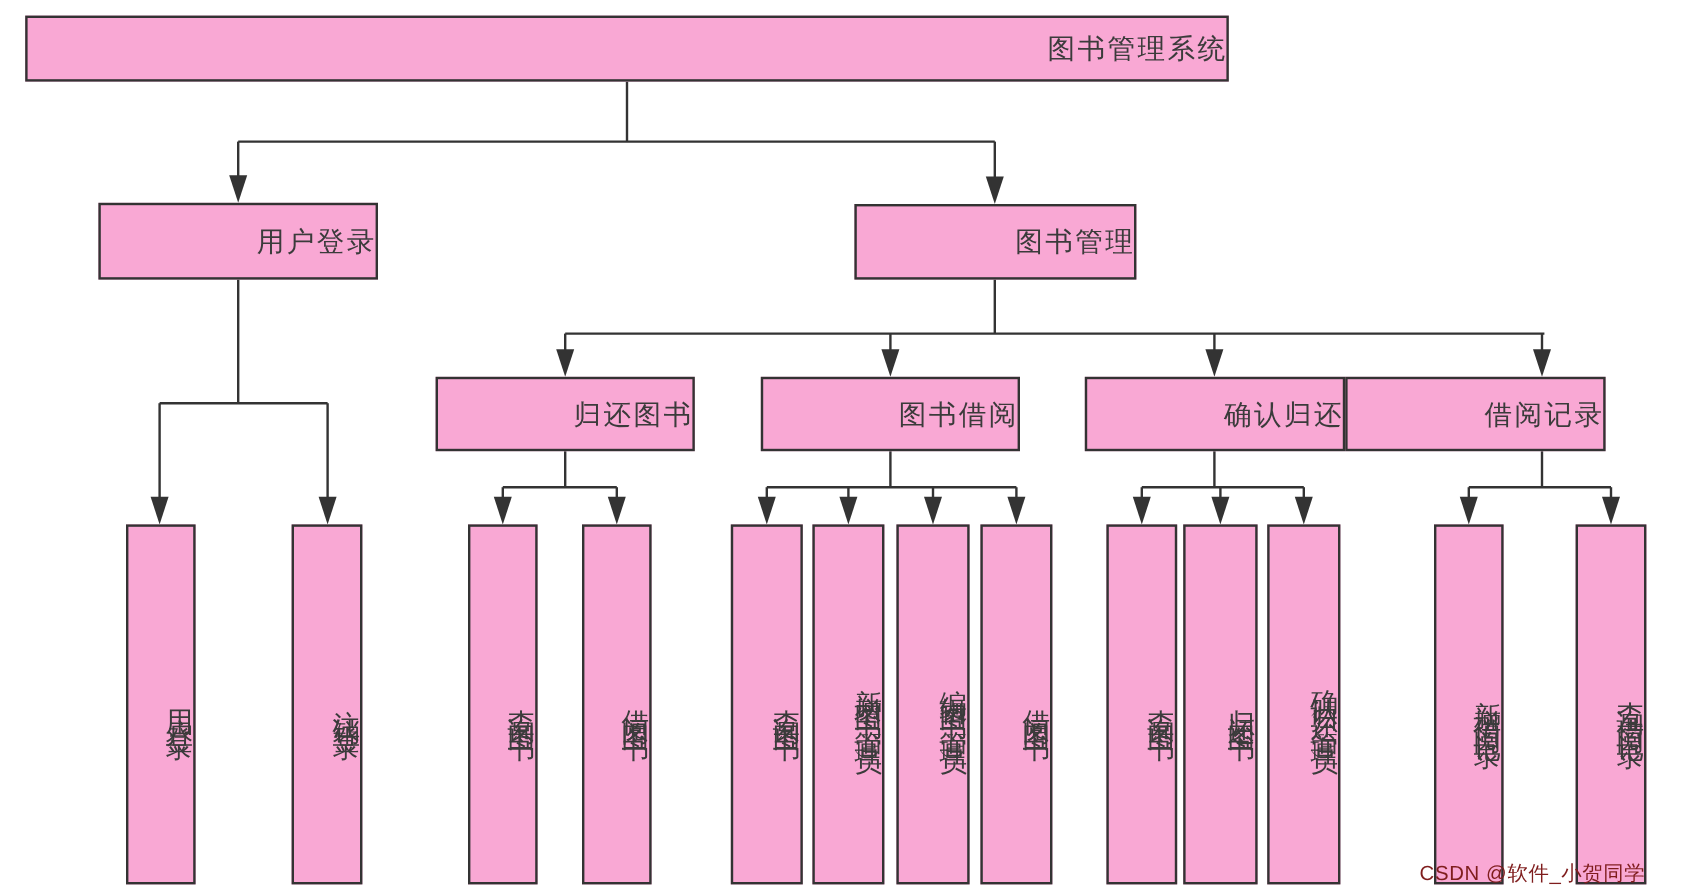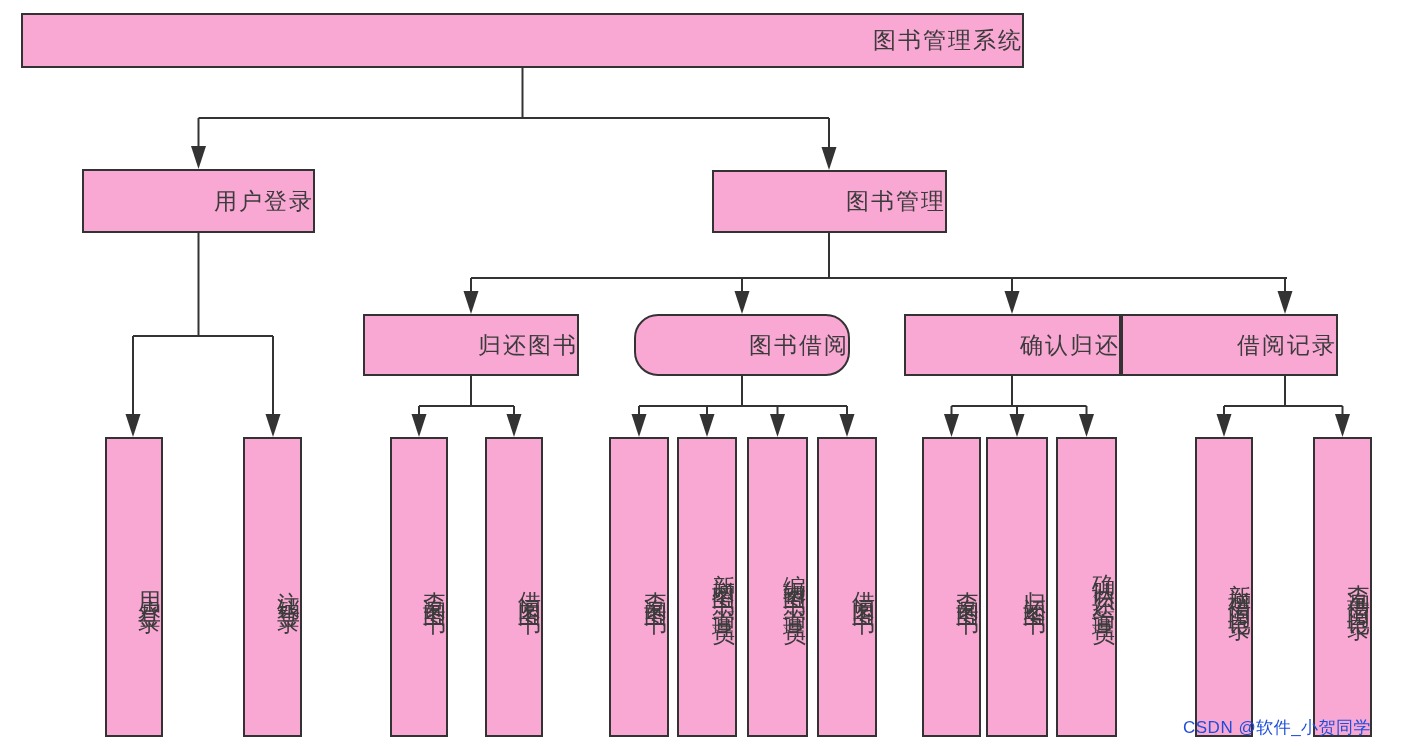--- a/index.html
+++ b/index.html
@@ -31,21 +31,21 @@
     font-size: 23px;
     letter-spacing: 7px;
     line-height: 1;
     white-space: nowrap;
   }
   .watermark {
     position: absolute;
     left: 1183px;
     top: 716px;
     font-size: 17px;
-    color: #1d4ed8;
+    color: #7f1d1d;
     letter-spacing: 0.5px;
     z-index: 3;
     white-space: nowrap;
   }
 </style>
 </head>
 <body>
 
 <div class="stage">
 
@@ -129,21 +129,21 @@
   <div class="node hnode" style="left:82px; top:169px; width:233px; height:64px;">
     <span class="lbl">用户登录</span>
   </div>
   <div class="node hnode" style="left:712px; top:170px; width:235px; height:63px;">
     <span class="lbl">图书管理</span>
   </div>
 
   <div class="node hnode" style="left:363px; top:314px; width:216px; height:62px;">
     <span class="lbl">归还图书</span>
   </div>
-  <div class="node hnode" style="left:634px; top:314px; width:216px; height:62px;border-radius:24px;">
+  <div class="node hnode" style="left:634px; top:314px; width:216px; height:62px;">
     <span class="lbl">图书借阅</span>
   </div>
   <div class="node hnode" style="left:904px; top:314px; width:217px; height:62px;">
     <span class="lbl">确认归还</span>
   </div>
   <div class="node hnode" style="left:1121px; top:314px; width:217px; height:62px;">
     <span class="lbl">借阅记录</span>
   </div>
 
   <div class="node vnode" style="left:105px; top:437px; width:58px; height:300px;">

